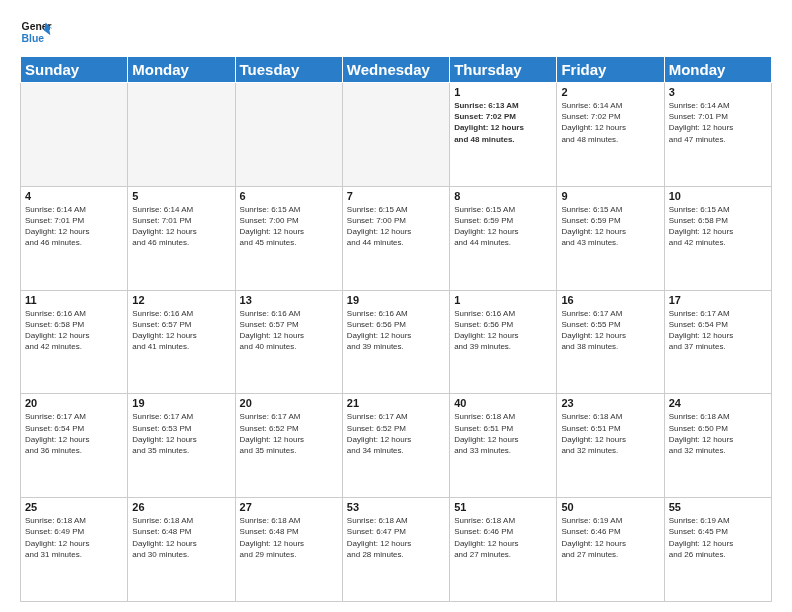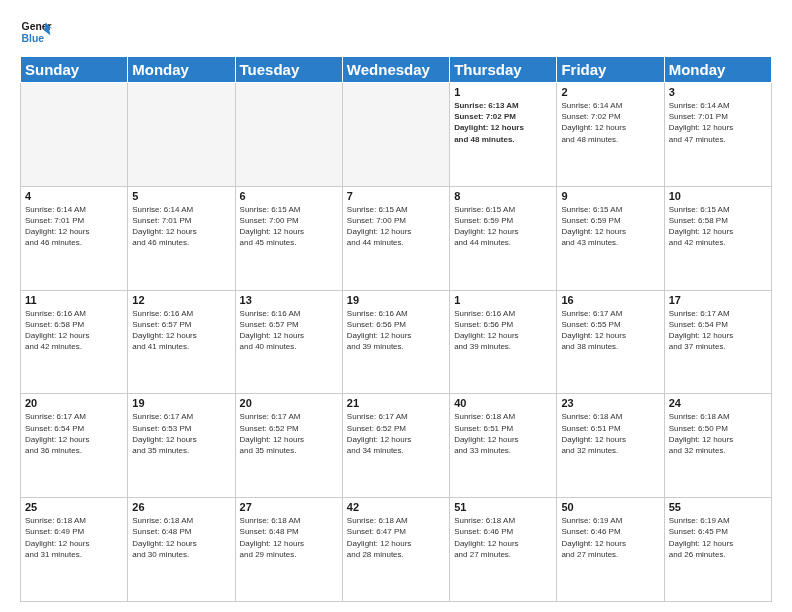--- a/index.html
+++ b/index.html
@@ -312,21 +312,21 @@
 and 30 minutes.</div>
           </td>
           <td>
             <div class="day-number">27</div>
             <div class="day-info" style="white-space: pre-line;">Sunrise: 6:18 AM
 Sunset: 6:48 PM
 Daylight: 12 hours
 and 29 minutes.</div>
           </td>
           <td>
-            <div class="day-number">42</div>
+            <div class="day-number">53</div>
             <div class="day-info" style="white-space: pre-line;">Sunrise: 6:18 AM
 Sunset: 6:47 PM
 Daylight: 12 hours
 and 28 minutes.</div>
           </td>
           <td>
             <div class="day-number">51</div>
             <div class="day-info" style="white-space: pre-line;">Sunrise: 6:18 AM
 Sunset: 6:46 PM
 Daylight: 12 hours

